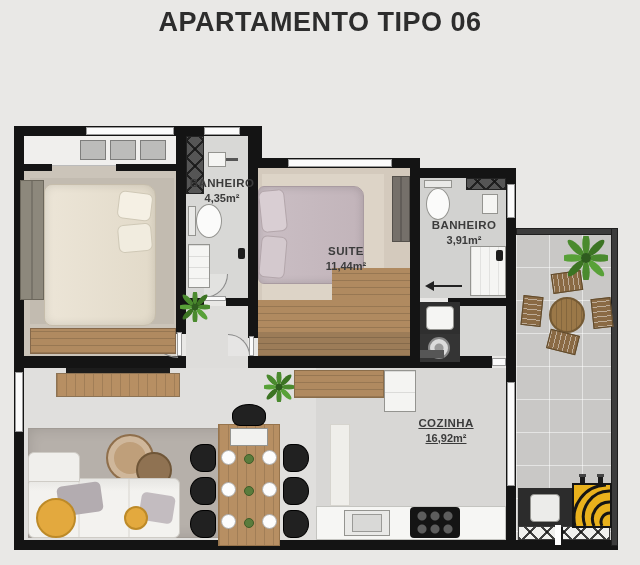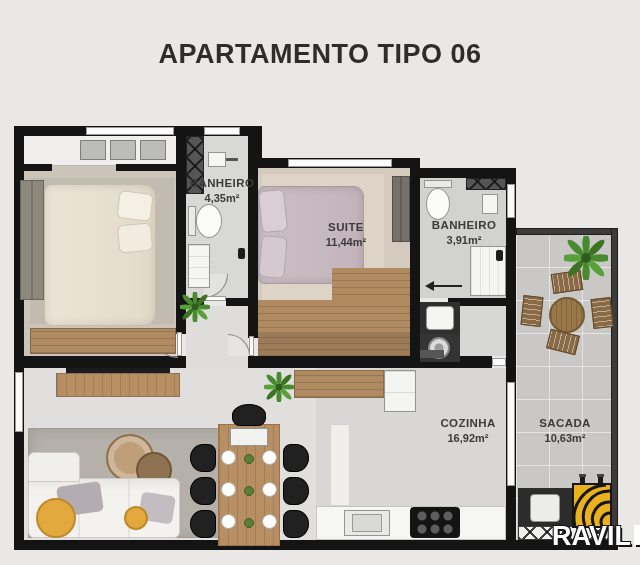--- a/index.html
+++ b/index.html
@@ -1,21 +1,21 @@
 <!DOCTYPE html>
 <html><head>
 <meta charset="utf-8">
 <style>
   html,body{margin:0;padding:0;background:#e9e8e6;}
   *,*::before,*::after{box-sizing:border-box;}
   .stage{position:relative;width:640px;height:565px;background:#e9e8e6;overflow:hidden;
          font-family:"Liberation Sans",sans-serif;}
   .abs{position:absolute;}
   .title{position:absolute;top:7px;left:0;width:100%;text-align:center;
-         font-size:27px;font-weight:700;color:#2d2d2d;letter-spacing:.5px;margin-top:32px;}
+         font-size:27px;font-weight:700;color:#2d2d2d;letter-spacing:.5px;}
   .wall{position:absolute;background:#141414;}
   .wall2{position:absolute;background:#3c3c3c;border:1px solid #1f1f1f;}
   .win{position:absolute;background:#fbfbfb;border:1px solid #9a9a9a;}
   .floor{position:absolute;}
   .tile{background-image:linear-gradient(rgba(255,255,255,.55) 1px,transparent 1px),
         linear-gradient(90deg,rgba(255,255,255,.55) 1px,transparent 1px);background-size:44px 44px;}
   .tilesm{background-image:linear-gradient(rgba(255,255,255,.4) 1px,transparent 1px),
         linear-gradient(90deg,rgba(255,255,255,.4) 1px,transparent 1px);background-size:15px 15px;}
   .room-label{position:absolute;transform:translateX(-50%);text-align:center;color:#3b3b3b;
         line-height:1.3;white-space:nowrap;z-index:30;}
@@ -222,36 +222,32 @@
     <rect x="7" y="-1" width="7" height="4" fill="#444"></rect>
     <rect x="25" y="-1" width="7" height="4" fill="#444"></rect>
     <rect x="1" y="10" width="38" height="43" fill="#e9b11c" stroke="#151515" stroke-width="2"></rect>
     <path d="M34 11 A33 33 0 0 0 3 52" stroke="#151515" stroke-width="3" fill="none"></path>
     <path d="M38 17 A26 26 0 0 0 13 52" stroke="#151515" stroke-width="3" fill="none"></path>
     <path d="M38 28 A17 17 0 0 0 22 52" stroke="#151515" stroke-width="3" fill="none"></path>
     <path d="M38 39 A9 9 0 0 0 30 52" stroke="#151515" stroke-width="3" fill="none"></path>
   </svg>
   <div class="abs xhatch" style="left:518px;top:526px;width:92px;height:14px;background-color:#f0f0ee;border:1px solid #3a3a3a;"></div>
 
-  <div class="brand"><span>RAVIL</span><span class="bar"></span></div>
+  <div class="brand"><span class="bar"></span></div>
 
   <div class="room-label" style="left:222px;top:176px;">
     <span class="nm">BANHEIRO</span>
     <span class="ar">4,35m²</span>
   </div>
-  <div class="room-label" style="left:346px;top:220px;">
+  <div class="room-label" style="left:346px;top:244px;">
     <span class="nm">SUITE</span>
     <span class="ar">11,44m²</span>
   </div>
   <div class="room-label" style="left:464px;top:218px;">
     <span class="nm">BANHEIRO</span>
     <span class="ar">3,91m²</span>
   </div>
-  <div class="room-label" style="left:468px;top:416px;">
+  <div class="room-label" style="left:446px;top:416px;text-decoration:underline;">
     <span class="nm">COZINHA</span>
     <span class="ar">16,92m²</span>
   </div>
-  <div class="room-label" style="left:565px;top:416px;">
-    <span class="nm">SACADA</span>
-    <span class="ar">10,63m²</span>
-  </div>
 
 </div>
 
 </body></html>

